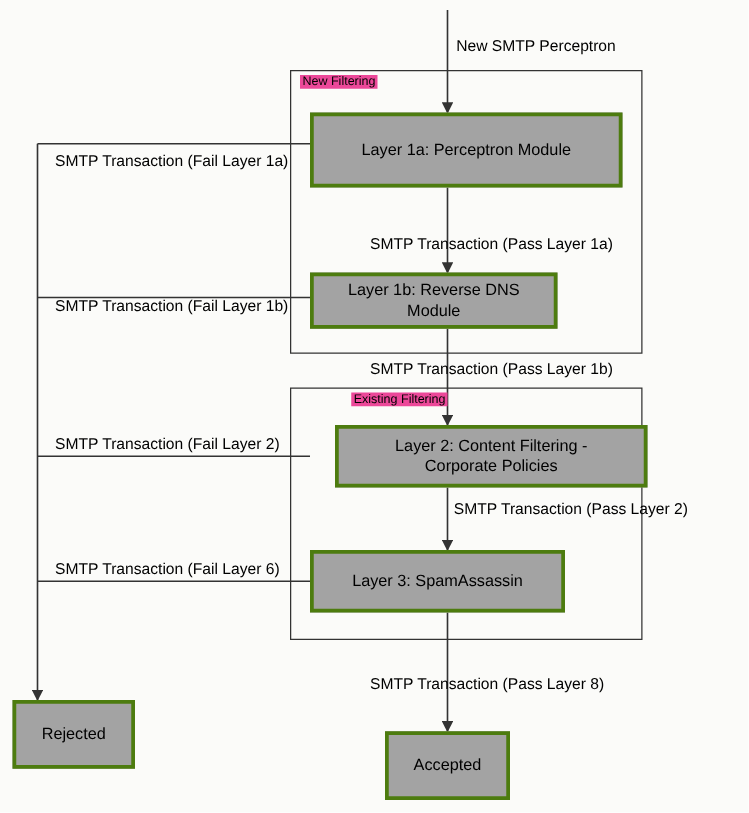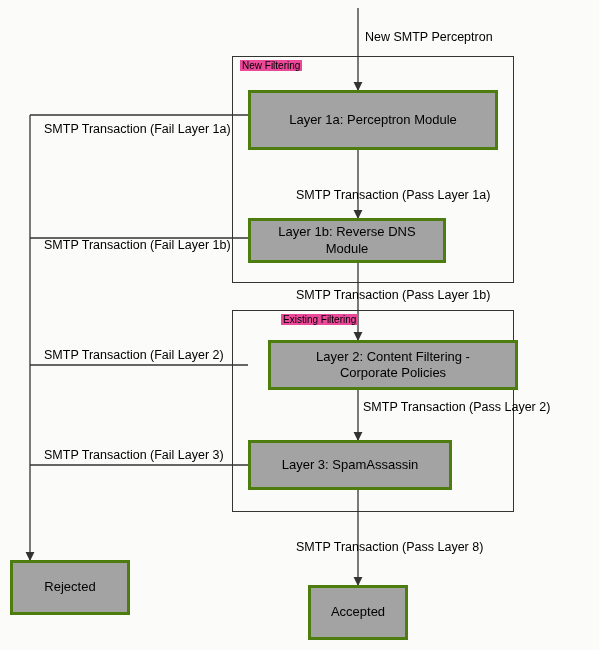--- a/index.html
+++ b/index.html
@@ -100,28 +100,28 @@
 
   <div class="box" style="left:248px; top:340px; width:250px; height:50px;margin-left:20px;">
     <div>
       <span>Layer 2: Content Filtering -</span><br>
       <span>Corporate Policies</span>
     </div>
   </div>
 
   <div class="box" style="left:248px; top:440px; width:204px; height:50px;">Layer 3: SpamAssassin</div>
 
-  <div class="box" style="left:10px;  top:560px; width:120px; height:55px;">Rejected</div>
+  <div class="box" style="left:10px;  top:560px; width:98px; height:55px;">Rejected</div>
 
   <div class="box" style="left:308px; top:585px; width:100px; height:55px;">Accepted</div>
 
   <div class="edgelabel" style="left:365px; top:30px;">New SMTP Perceptron</div>
   <div class="edgelabel" style="left:296px; top:188px;">SMTP Transaction (Pass Layer 1a)</div>
   <div class="edgelabel" style="left:296px; top:288px;">SMTP Transaction (Pass Layer 1b)</div>
   <div class="edgelabel" style="left:363px; top:400px;">SMTP Transaction (Pass Layer 2)</div>
   <div class="edgelabel" style="left:296px; top:540px;">SMTP Transaction (Pass Layer 8)</div>
 
   <div class="edgelabel" style="left:44px; top:98px;margin-top:24px;">SMTP Transaction (Fail Layer 1a)</div>
   <div class="edgelabel" style="left:44px; top:221px;margin-top:17px;">SMTP Transaction (Fail Layer 1b)</div>
   <div class="edgelabel" style="left:44px; top:348px;">SMTP Transaction (Fail Layer 2)</div>
-  <div class="edgelabel" style="left:44px; top:448px;">SMTP Transaction (Fail Layer 3)</div>
+  <div class="edgelabel" style="left:44px; top:448px;">SMTP Transaction (Fail Layer 6)</div>
 
 </div>
 
 </body></html>

